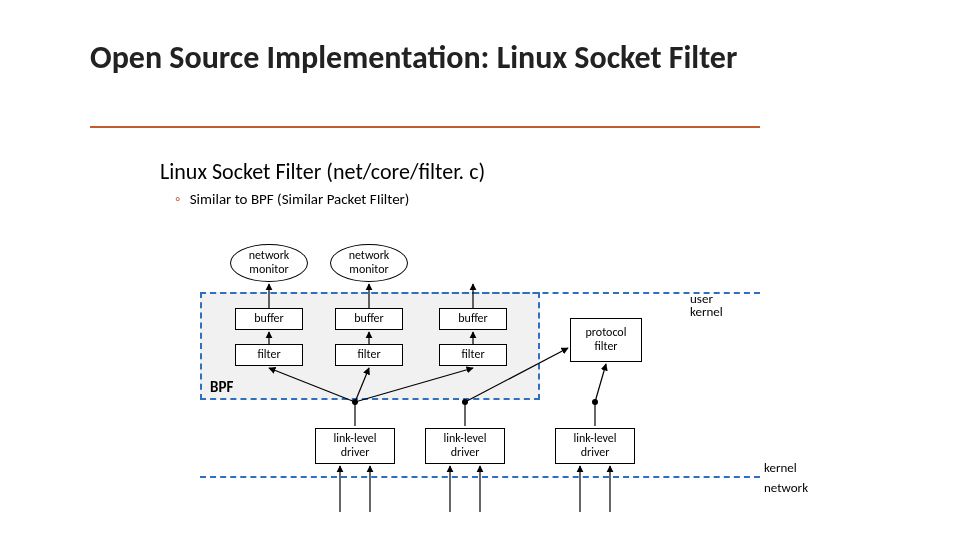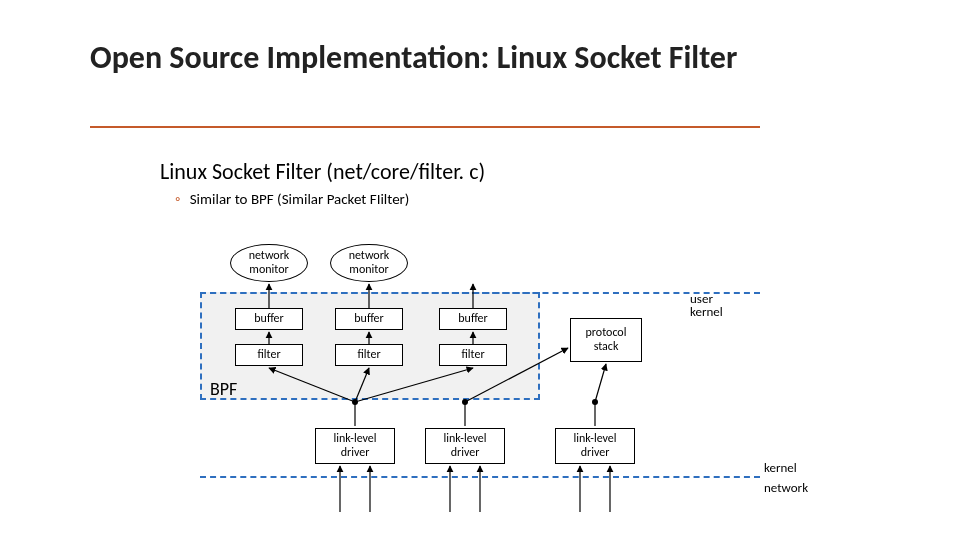--- a/index.html
+++ b/index.html
@@ -70,22 +70,22 @@
     position: absolute;
     font-size: 13px;
   }
   .bpf-box {
     position: absolute;
     border: 2px dashed #2e6fbf;
     background: rgba(200,200,200,0.25);
   }
   .bpf-label {
     position: absolute;
-    font-size: 18px;
-    font-weight: 400;
+    font-size: 15px;
+    font-weight: 700;
   }
   .dash-line {
     position: absolute;
     border-top: 2px dashed #2e6fbf;
     height: 0;
   }
   svg.edges {
     position: absolute;
     left: 0; top: 0;
     width: 620px; height: 300px;
@@ -120,21 +120,21 @@
 
   <div class="node" style="left:35px; top:78px; width:68px; height:22px;">buffer</div>
   <div class="node" style="left:135px; top:78px; width:68px; height:22px;">buffer</div>
   <div class="node" style="left:239px; top:78px; width:68px; height:22px;">buffer</div>
 
   <div class="node" style="left:35px; top:114px; width:68px; height:22px;">filter</div>
   <div class="node" style="left:135px; top:114px; width:68px; height:22px;">filter</div>
   <div class="node" style="left:239px; top:114px; width:68px; height:22px;">filter</div>
 
   <div class="node" style="left:370px; top:88px; width:72px; height:44px;">protocol
-stack</div>
+filter</div>
 
   <div class="node" style="left:115px; top:198px; width:80px; height:36px;">link-level
 driver</div>
   <div class="node" style="left:225px; top:198px; width:80px; height:36px;">link-level
 driver</div>
   <div class="node" style="left:355px; top:198px; width:80px; height:36px;">link-level
 driver</div>
 
   <div class="label" style="left:490px; top:44px;margin-top:17px;">user</div>
   <div class="label" style="left:490px; top:74px;">kernel</div>

